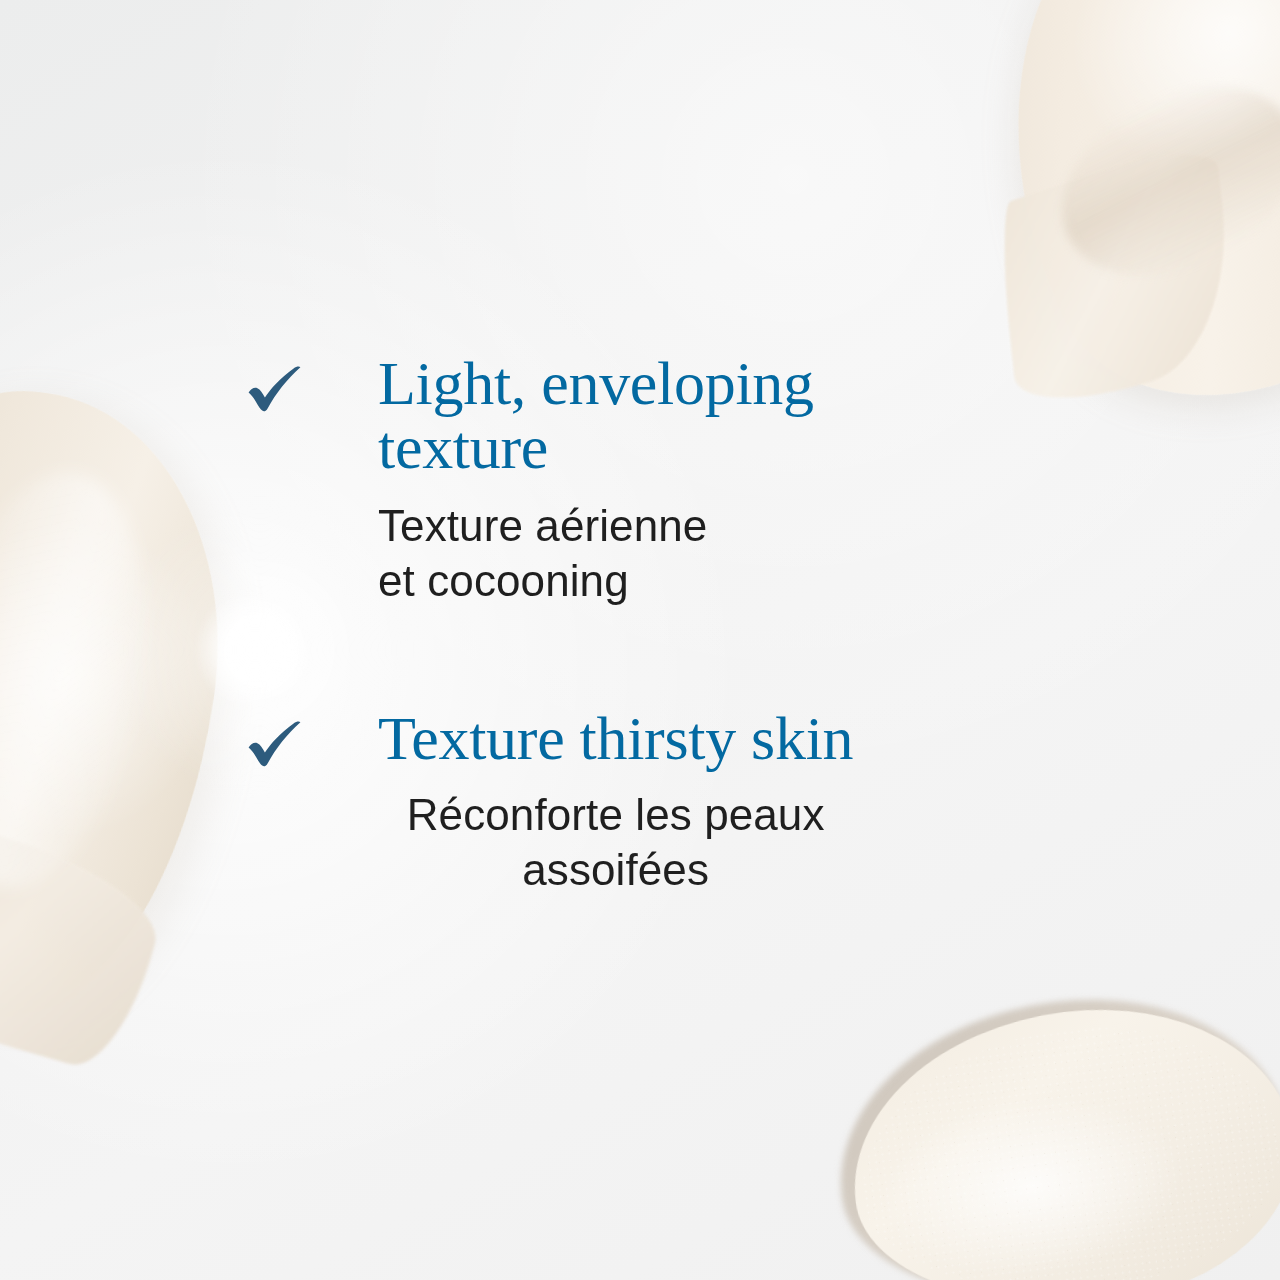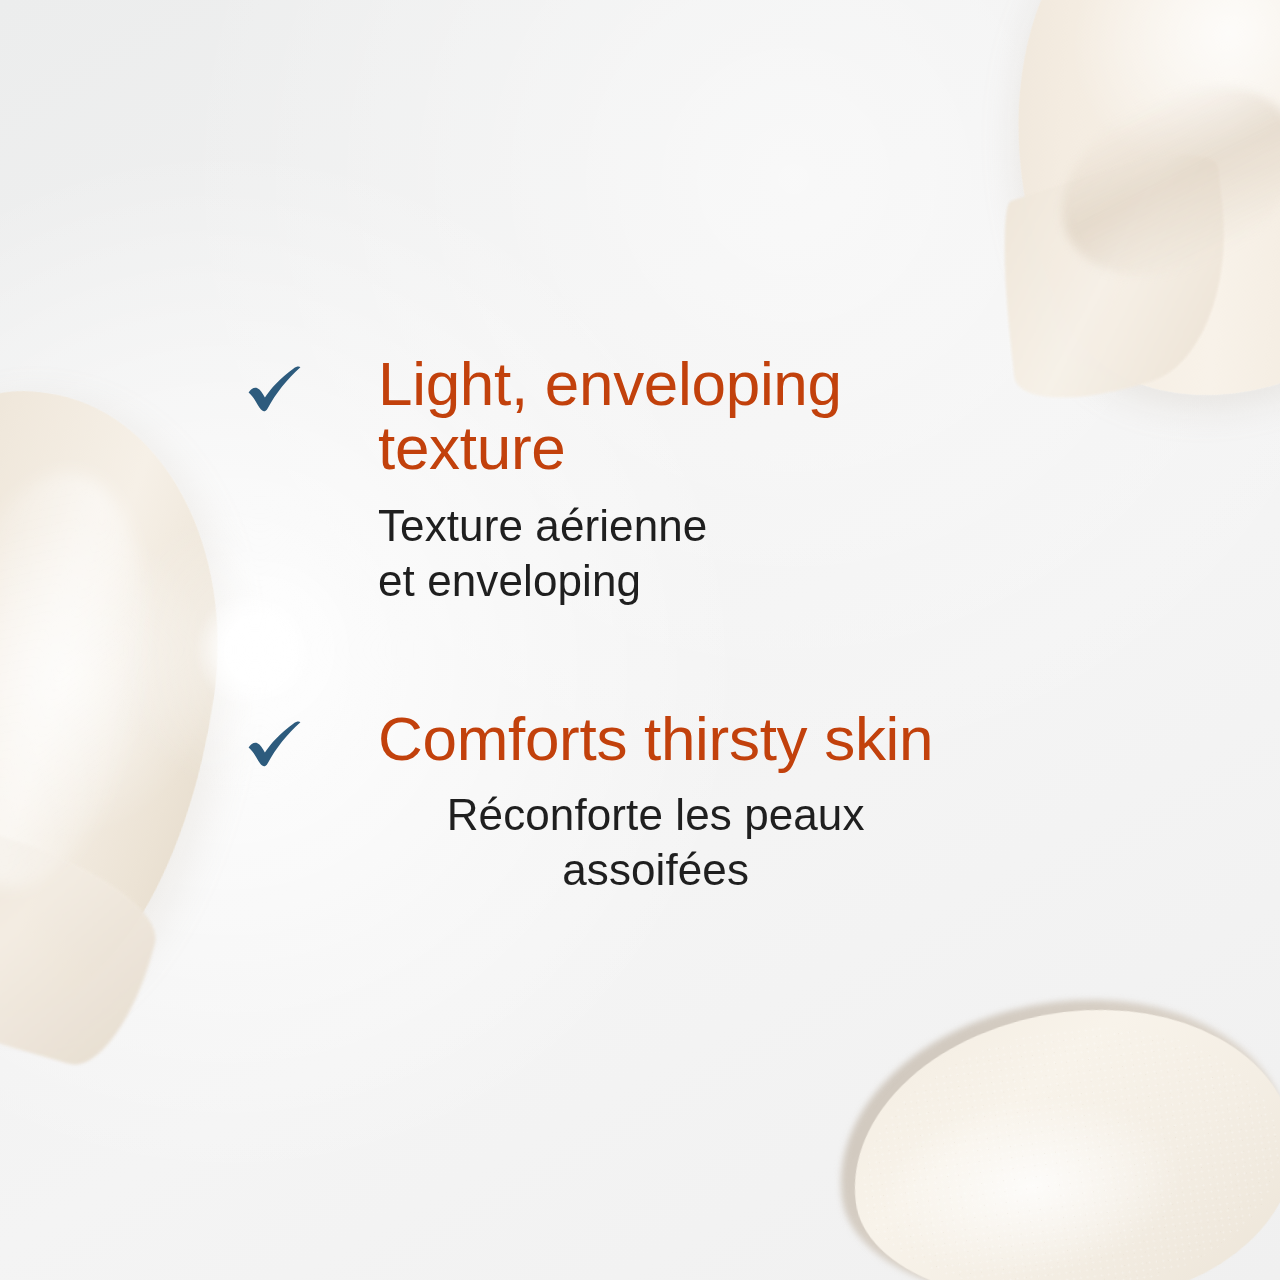--- a/index.html
+++ b/index.html
@@ -201,26 +201,26 @@
     height: 54px;
     overflow: visible;
   }
 
   .benefit-text {
     flex: 1 1 auto;
   }
 
   .benefit-title {
     margin: 0;
-    font-family: Liberation Sans, sans-serif;
+    font-family: Liberation Serif, serif;
     font-weight: 400;
     font-size: 62px;
     line-height: 1.03;
     letter-spacing: -0.3px;
-    color: #c2410c;
+    color: #0369a1;
     white-space: pre-line;
   }
 
   .benefit-sub {
     margin: 18px 0 0 0;
     font-family: "Liberation Sans", sans-serif;
     font-weight: 300;
     font-size: 44px;
     line-height: 1.26;
     letter-spacing: 0.1px;
@@ -256,31 +256,31 @@
     <div class="benefit benefit-1">
       <div class="check-cell">
         <svg class="check-icon" viewBox="0 0 58 54" aria-hidden="true">
           <path d="M2.6 26.5 C5.0 22.8 8.2 21.0 11.4 22.2 C14.2 23.3 16.6 27.0 18.9 31.6 C24.6 22.6 33.9 12.2 47.6 2.4 C50.4 0.4 53.2 0.0 54.4 1.2 C41.4 12.6 29.6 27.6 21.6 42.4 C20.2 45.1 18.1 46.0 16.2 44.6 C14.4 43.3 12.2 39.7 9.6 35.2 C7.4 31.4 5.0 28.5 2.6 26.5 Z" fill="#2d5b7d"></path>
         </svg>
       </div>
       <div class="benefit-text">
         <p class="benefit-title">Light, enveloping
 texture</p>
         <p class="benefit-sub">Texture aérienne
-et enveloping</p>
+et cocooning</p>
       </div>
     </div>
 
     <div class="benefit benefit-2">
       <div class="check-cell">
         <svg class="check-icon" viewBox="0 0 58 54" aria-hidden="true">
           <path d="M2.6 26.5 C5.0 22.8 8.2 21.0 11.4 22.2 C14.2 23.3 16.6 27.0 18.9 31.6 C24.6 22.6 33.9 12.2 47.6 2.4 C50.4 0.4 53.2 0.0 54.4 1.2 C41.4 12.6 29.6 27.6 21.6 42.4 C20.2 45.1 18.1 46.0 16.2 44.6 C14.4 43.3 12.2 39.7 9.6 35.2 C7.4 31.4 5.0 28.5 2.6 26.5 Z" fill="#2d5b7d"></path>
         </svg>
       </div>
       <div class="benefit-text">
-        <p class="benefit-title">Comforts thirsty skin</p>
+        <p class="benefit-title">Texture thirsty skin</p>
         <p class="benefit-sub">Réconforte les peaux
 assoifées</p>
       </div>
     </div>
 
   </div>
 </div>
 
 </body></html>

